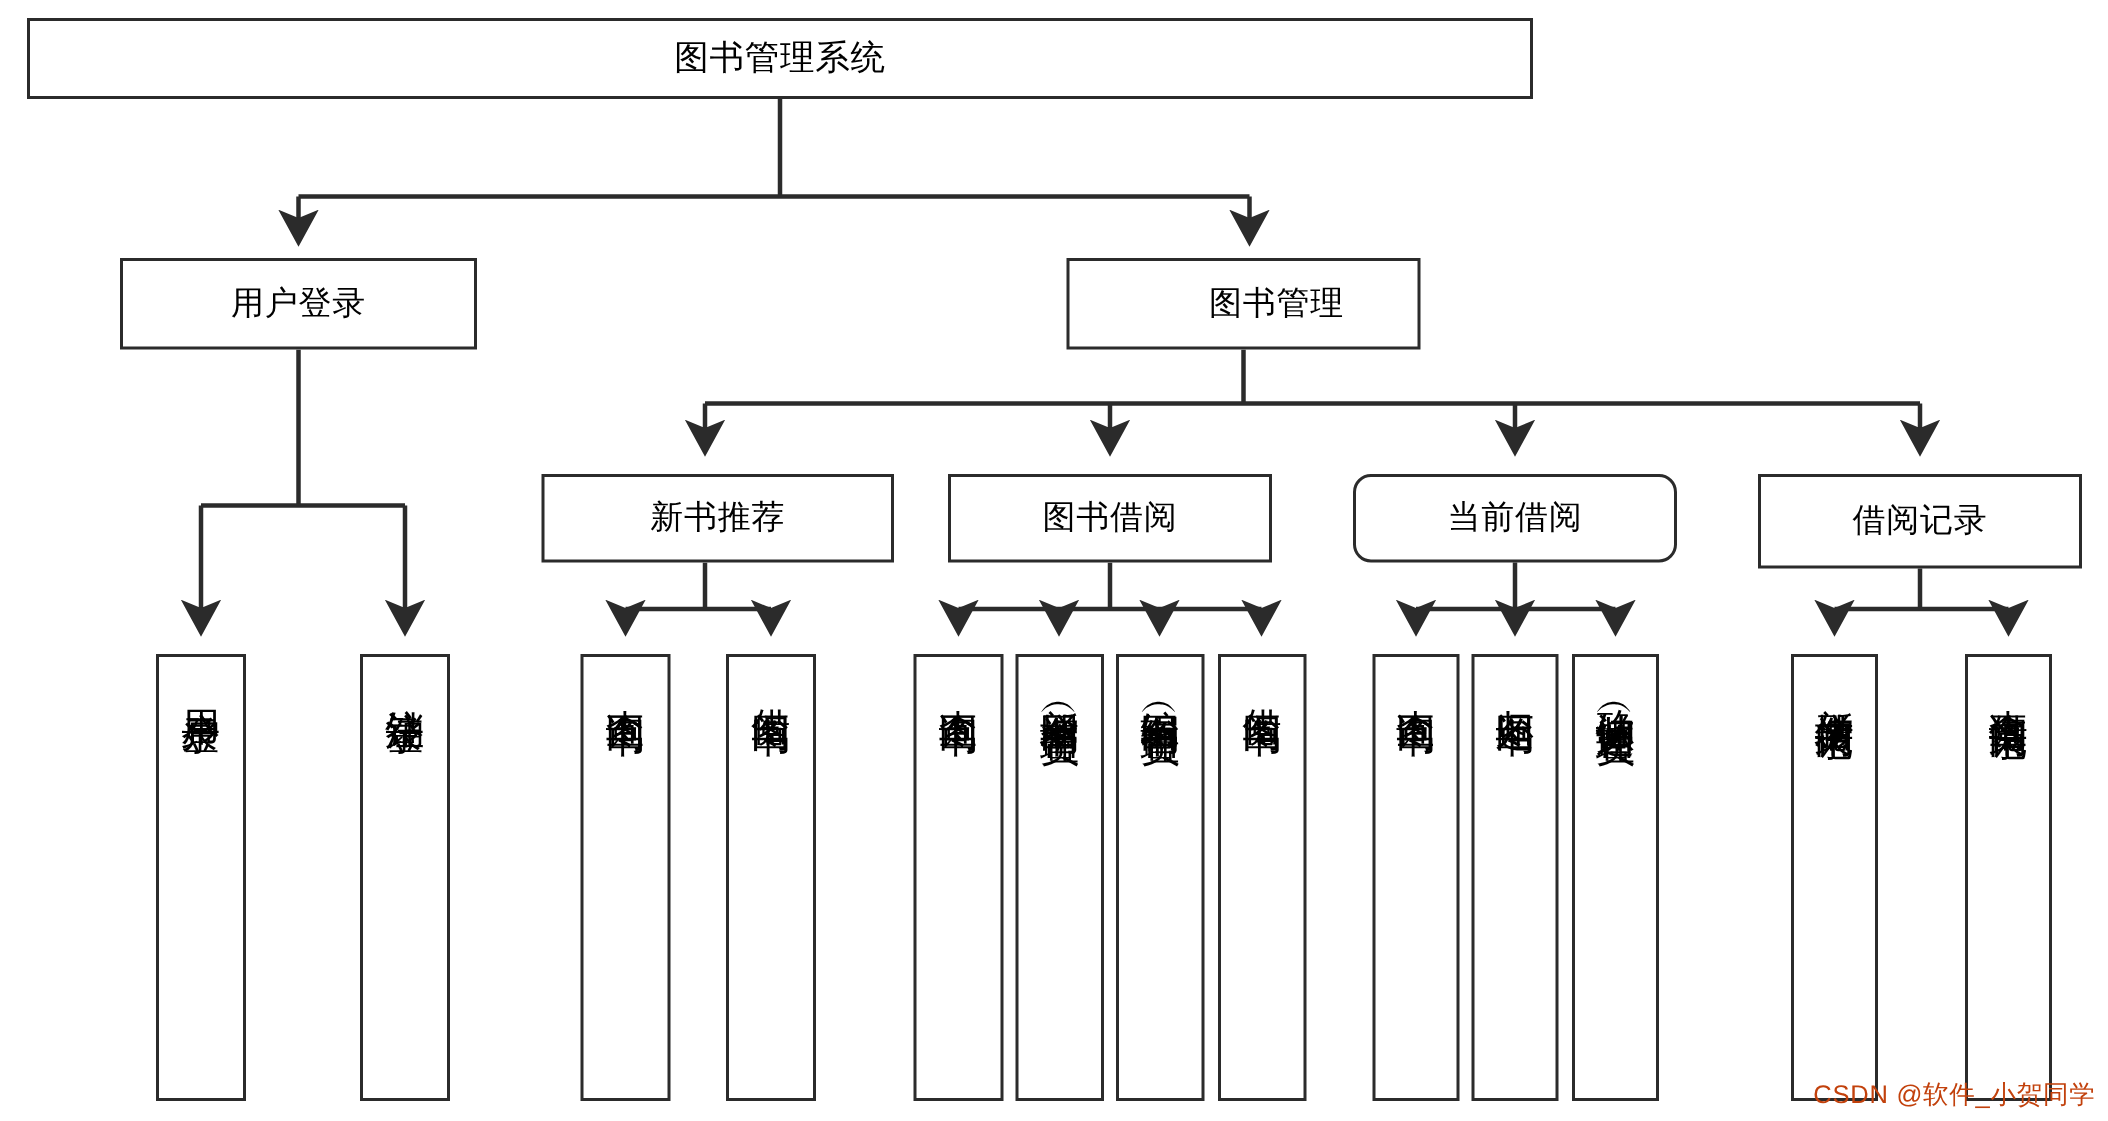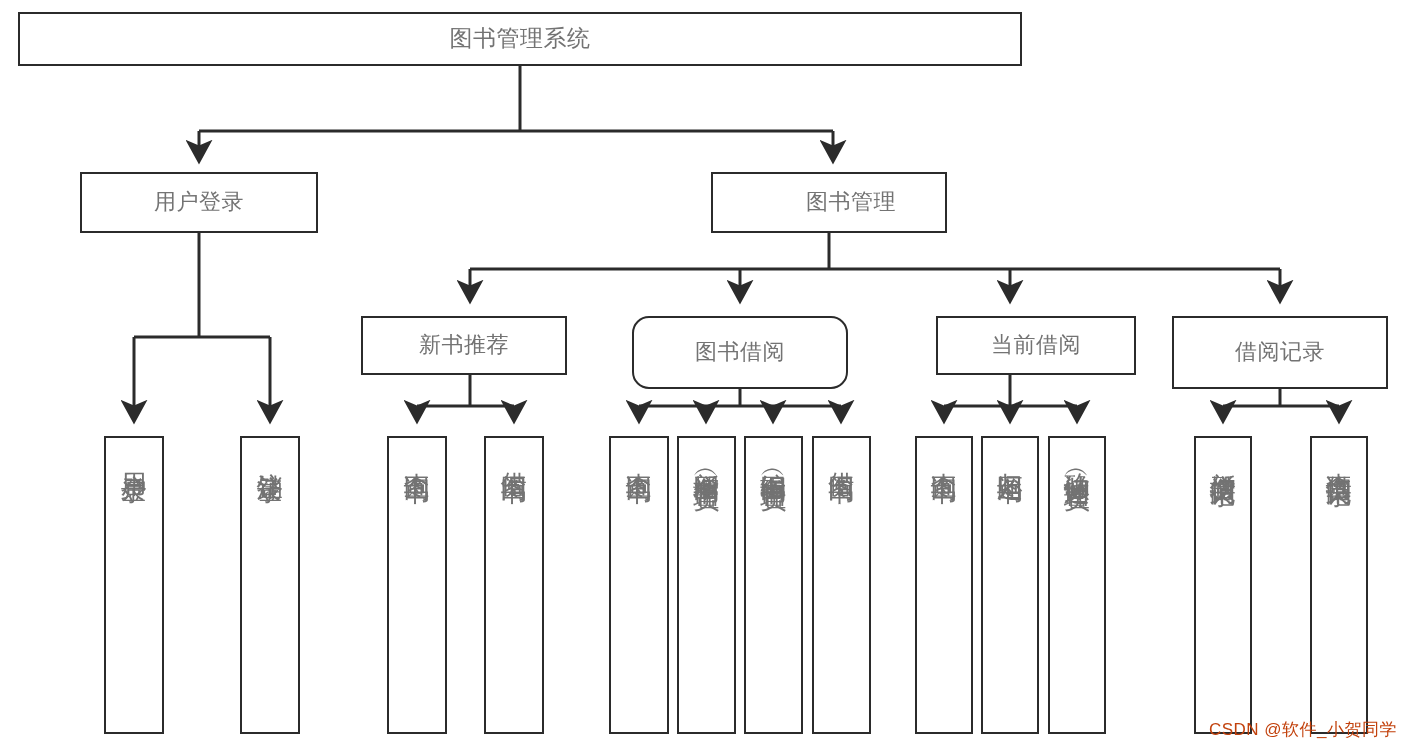--- a/index.html
+++ b/index.html
@@ -26,21 +26,21 @@
     pointer-events: none;
   }
   .node {
     position: absolute;
     box-sizing: border-box;
     background: #ffffff;
     border: 2.5px solid #2b2b2b;
     display: flex;
     align-items: center;
     justify-content: center;
-    color: #737373;
+    color: #000000;
   }
   .node .label {
     display: block;
     text-align: center;
     line-height: 1.12;
     letter-spacing: 0.5px;
   }
   
   .node.horiz .label {
     font-size: 22px;
@@ -132,33 +132,33 @@
   </div>
 
   <div class="node horiz" style="left:80px; top:172px; width:238px; height:61px;">
     <span class="label">用户登录</span>
   </div>
 
   <div class="node horiz" style="left:711px; top:172px; width:236px; height:61px;padding-left:44px;">
     <span class="label">图书管理</span>
   </div>
 
-  <div class="node horiz" style="left:361px; top:316px; width:206px; height:59px;">
+  <div class="node horiz" style="left:361px; top:316px; width:235px; height:59px;">
     <span class="label">新书推荐</span>
   </div>
 
-  <div class="node horiz" style="left:632px; top:316px; width:216px; height:73px;border-radius:17px;">
+  <div class="node horiz" style="left:632px; top:316px; width:216px; height:59px;">
     <span class="label">图书借阅</span>
   </div>
 
-  <div class="node horiz" style="left:936px; top:316px; width:200px; height:59px;">
+  <div class="node horiz" style="left:902px; top:316px; width:216px; height:59px;border-radius:12px;">
     <span class="label">当前借阅</span>
   </div>
 
-  <div class="node horiz" style="left:1172px; top:316px; width:216px; height:73px;">
+  <div class="node horiz" style="left:1172px; top:316px; width:216px; height:63px;">
     <span class="label">借阅记录</span>
   </div>
 
   <div class="node vert" style="left:104px; top:436px; width:60px; height:298px;">
     <span class="label">用户登录</span>
   </div>
 
   <div class="node vert" style="left:240px; top:436px; width:60px; height:298px;">
     <span class="label">注销登录</span>
   </div>

